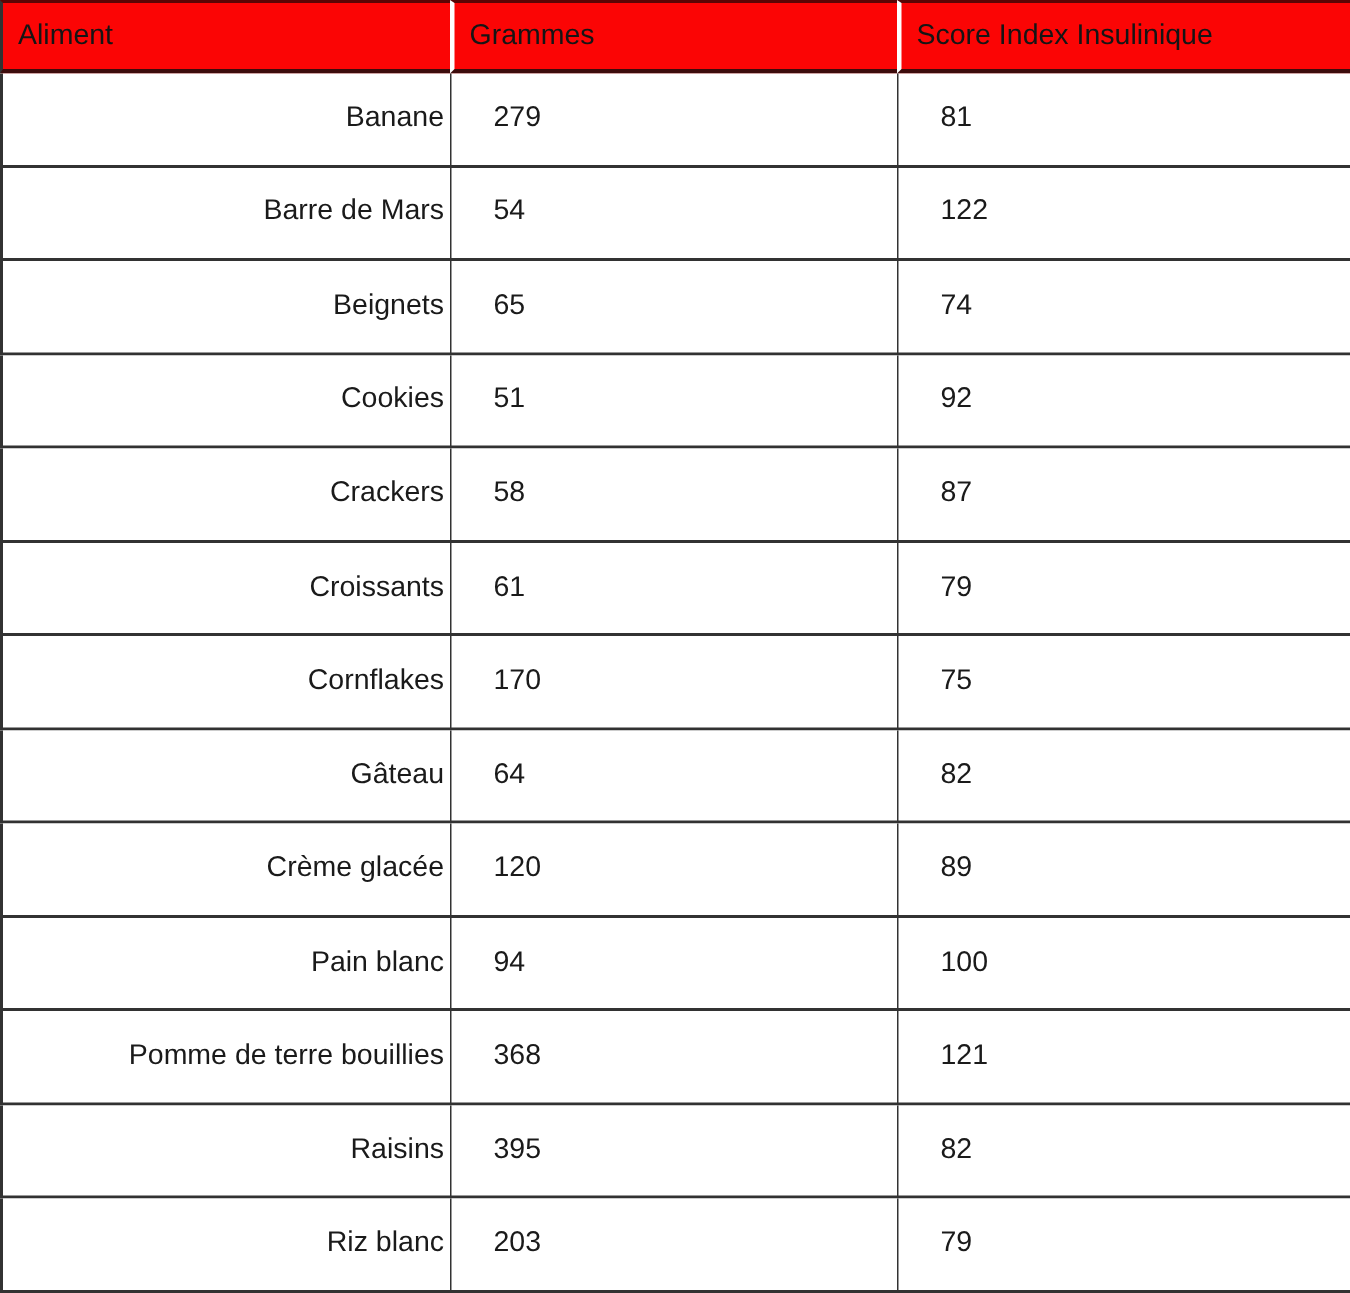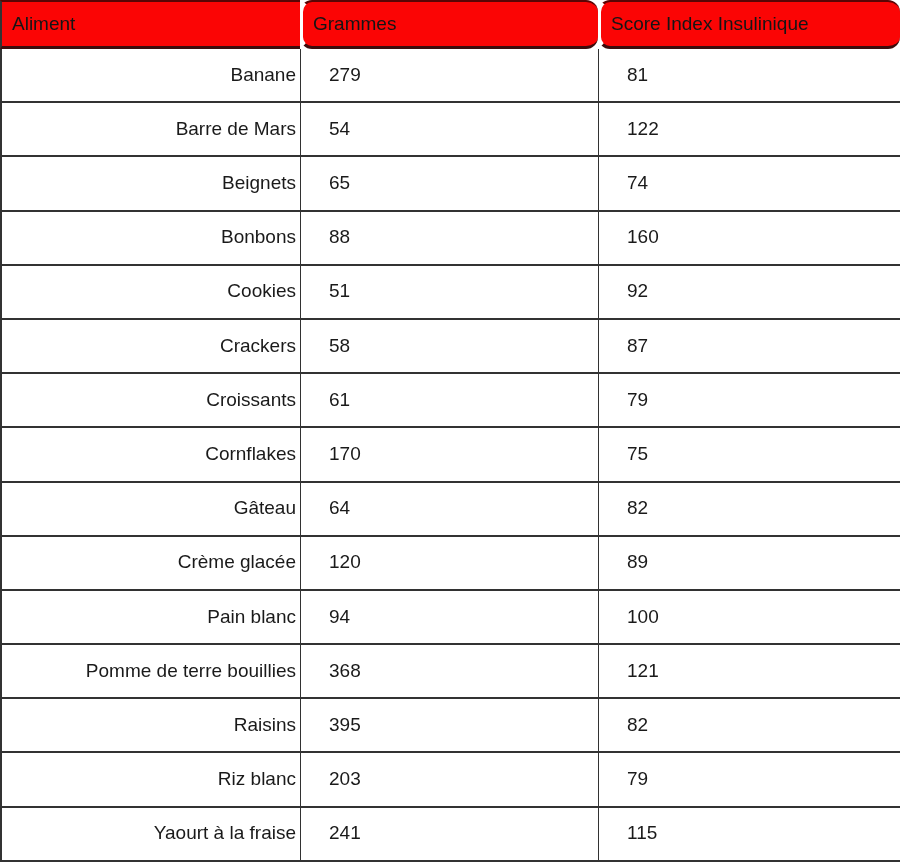--- a/index.html
+++ b/index.html
@@ -27,21 +27,21 @@
     text-align: left;
     vertical-align: middle;
     padding: 0 12px 0 10px;
     height: 44px;
     border-top: 2px solid #5a0505;
     border-bottom: 3px solid #3d0c0c;
     white-space: nowrap;
     overflow: hidden;
   }
   th:first-child { border-left: 2px solid var(--grid, #323232); }
-  th + th { border-left: 3px solid #ffffff; border-radius: 12px; }
+  th + th { border-left: 3px solid #ffffff; }
   td {
     background: #ffffff;
     color: var(--body-text, #1a1a1a);
     text-align: left;
     vertical-align: middle;
     padding: 0 4px 0 10px;
     height: 44px;
     border-bottom: 2px solid var(--grid, #323232);
     white-space: nowrap;
     overflow: hidden;
@@ -73,25 +73,20 @@
   </tr>
       <tr>
     <td>Barre de Mars</td>
     <td>54</td>
     <td>122</td>
   </tr>
       <tr>
     <td>Beignets</td>
     <td>65</td>
     <td>74</td>
-  </tr>
-      <tr>
-    <td>Bonbons</td>
-    <td>88</td>
-    <td>160</td>
   </tr>
       <tr>
     <td>Cookies</td>
     <td>51</td>
     <td>92</td>
   </tr>
       <tr>
     <td>Crackers</td>
     <td>58</td>
     <td>87</td>
@@ -129,19 +124,14 @@
       <tr>
     <td>Raisins</td>
     <td>395</td>
     <td>82</td>
   </tr>
       <tr>
     <td>Riz blanc</td>
     <td>203</td>
     <td>79</td>
   </tr>
-      <tr>
-    <td>Yaourt à la fraise</td>
-    <td>241</td>
-    <td>115</td>
-  </tr>
     </tbody>
 </table>
 
 </body></html>

